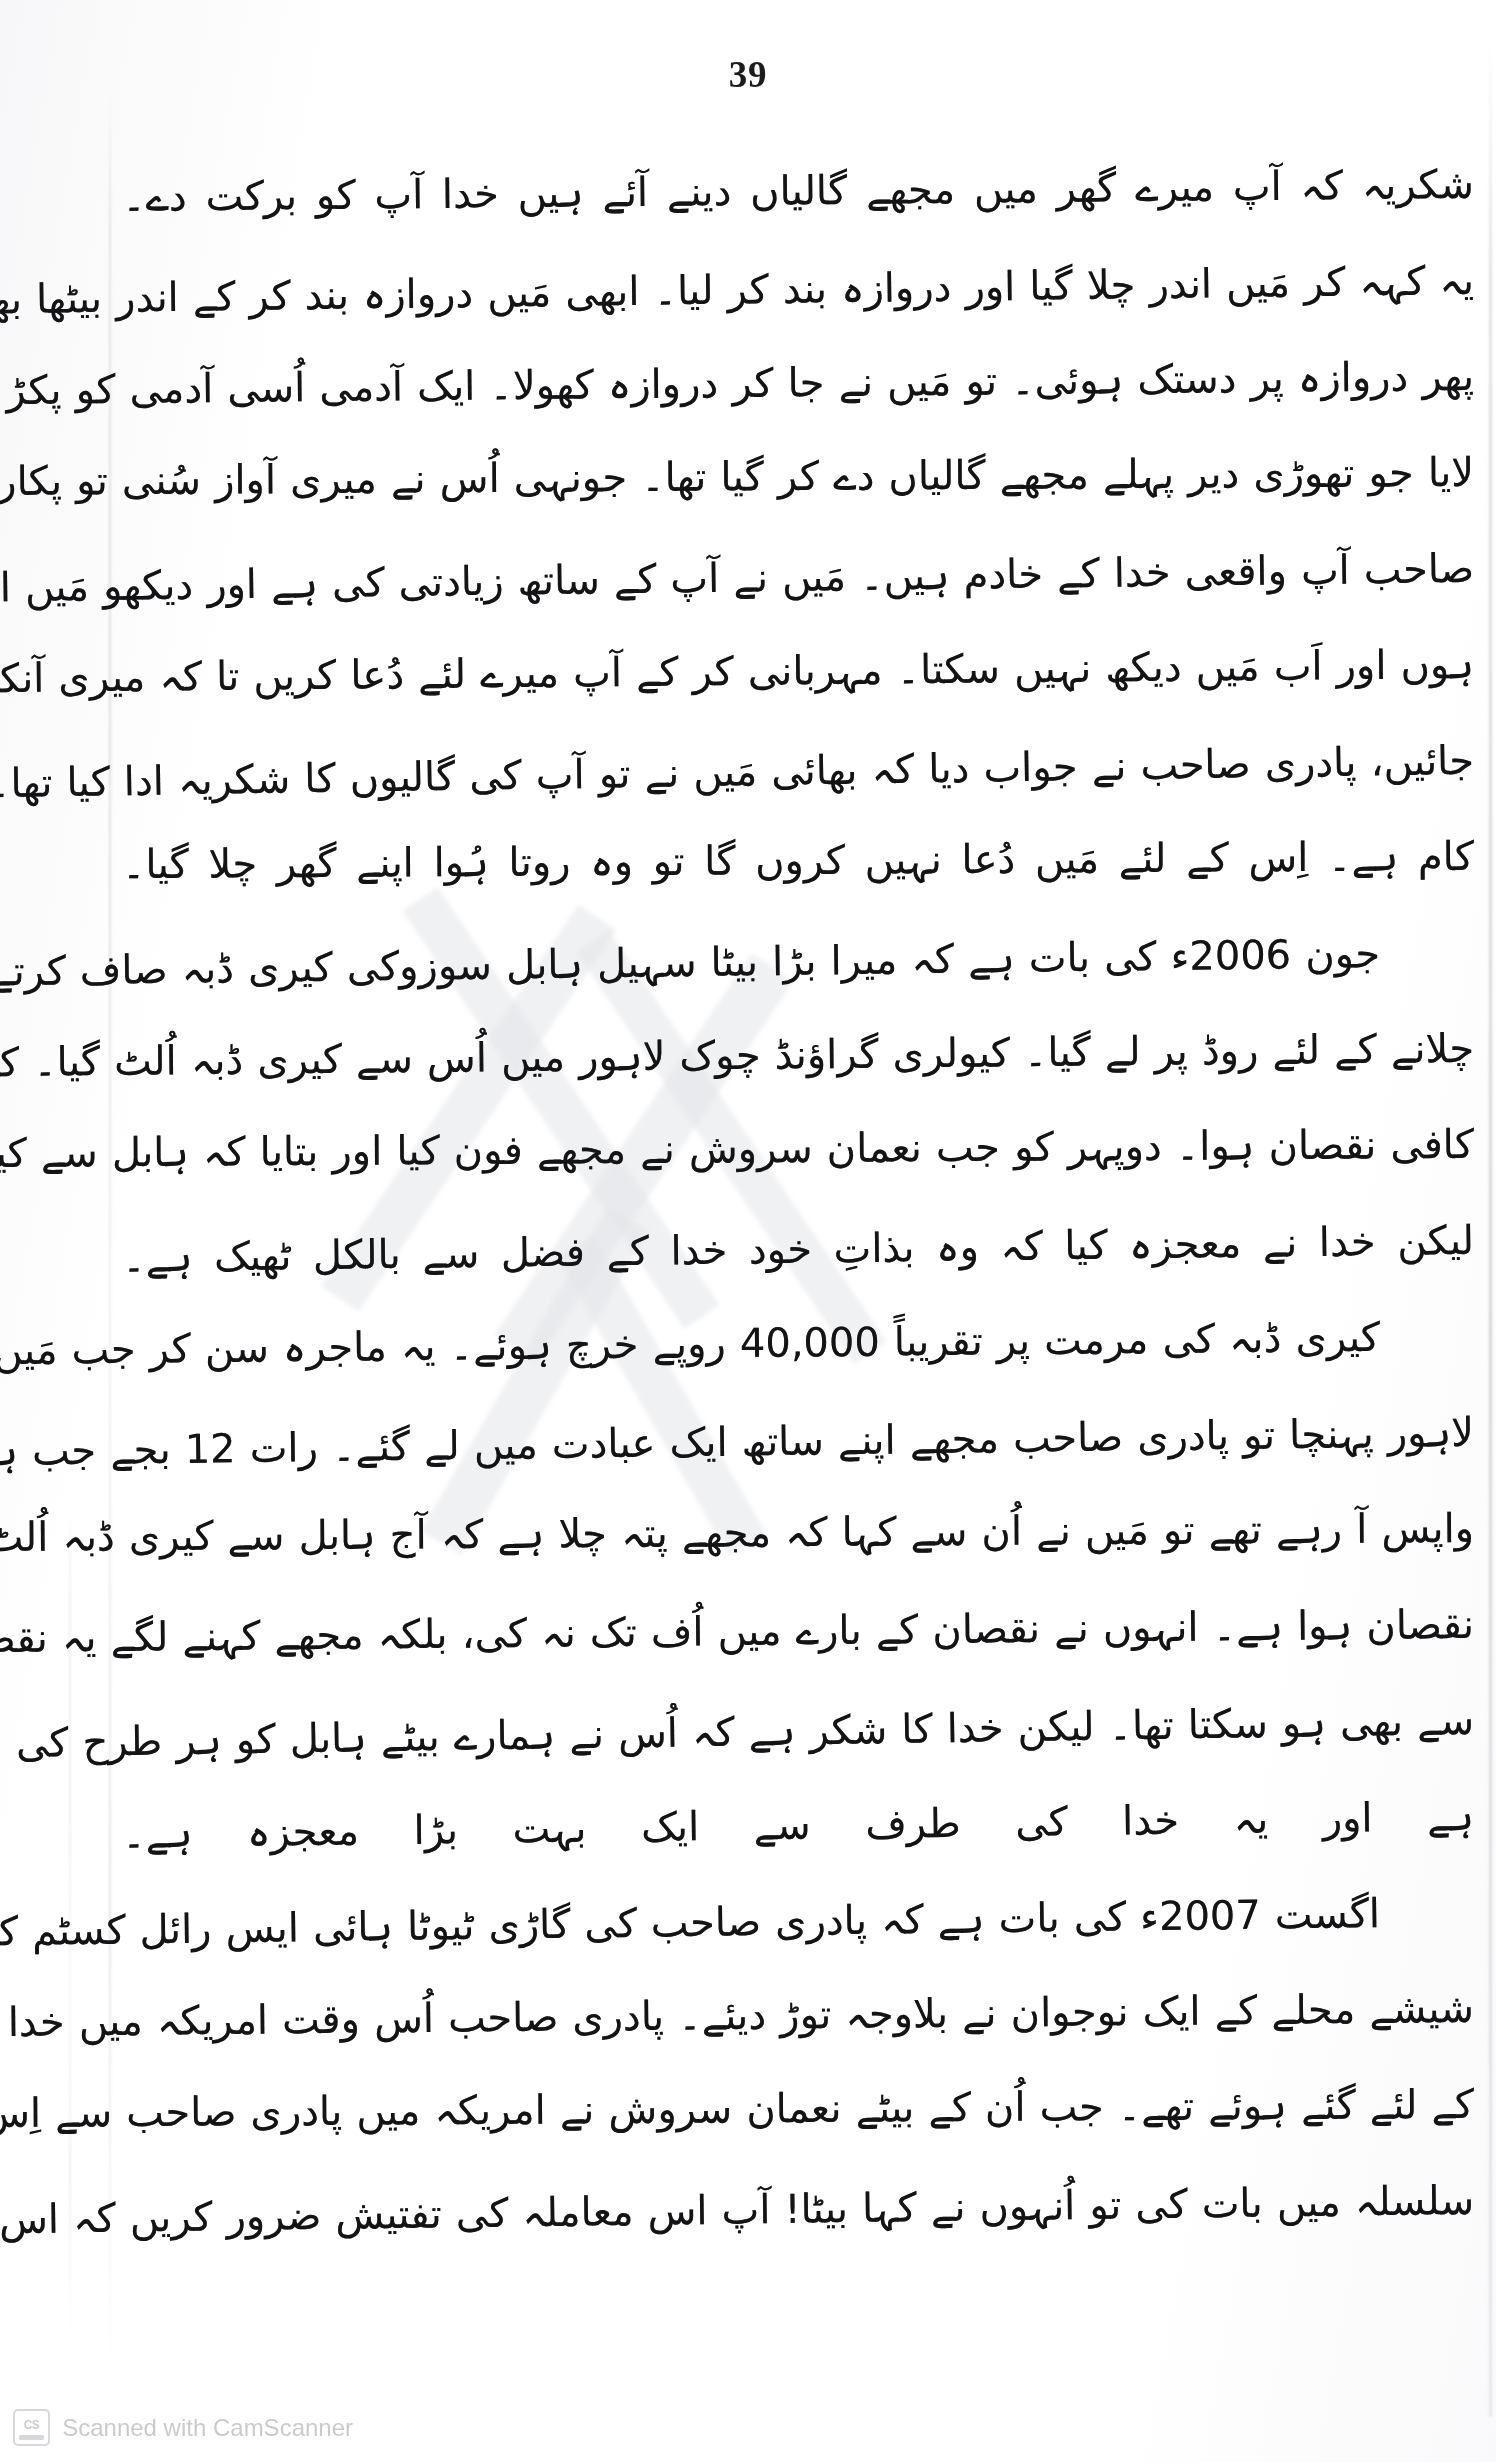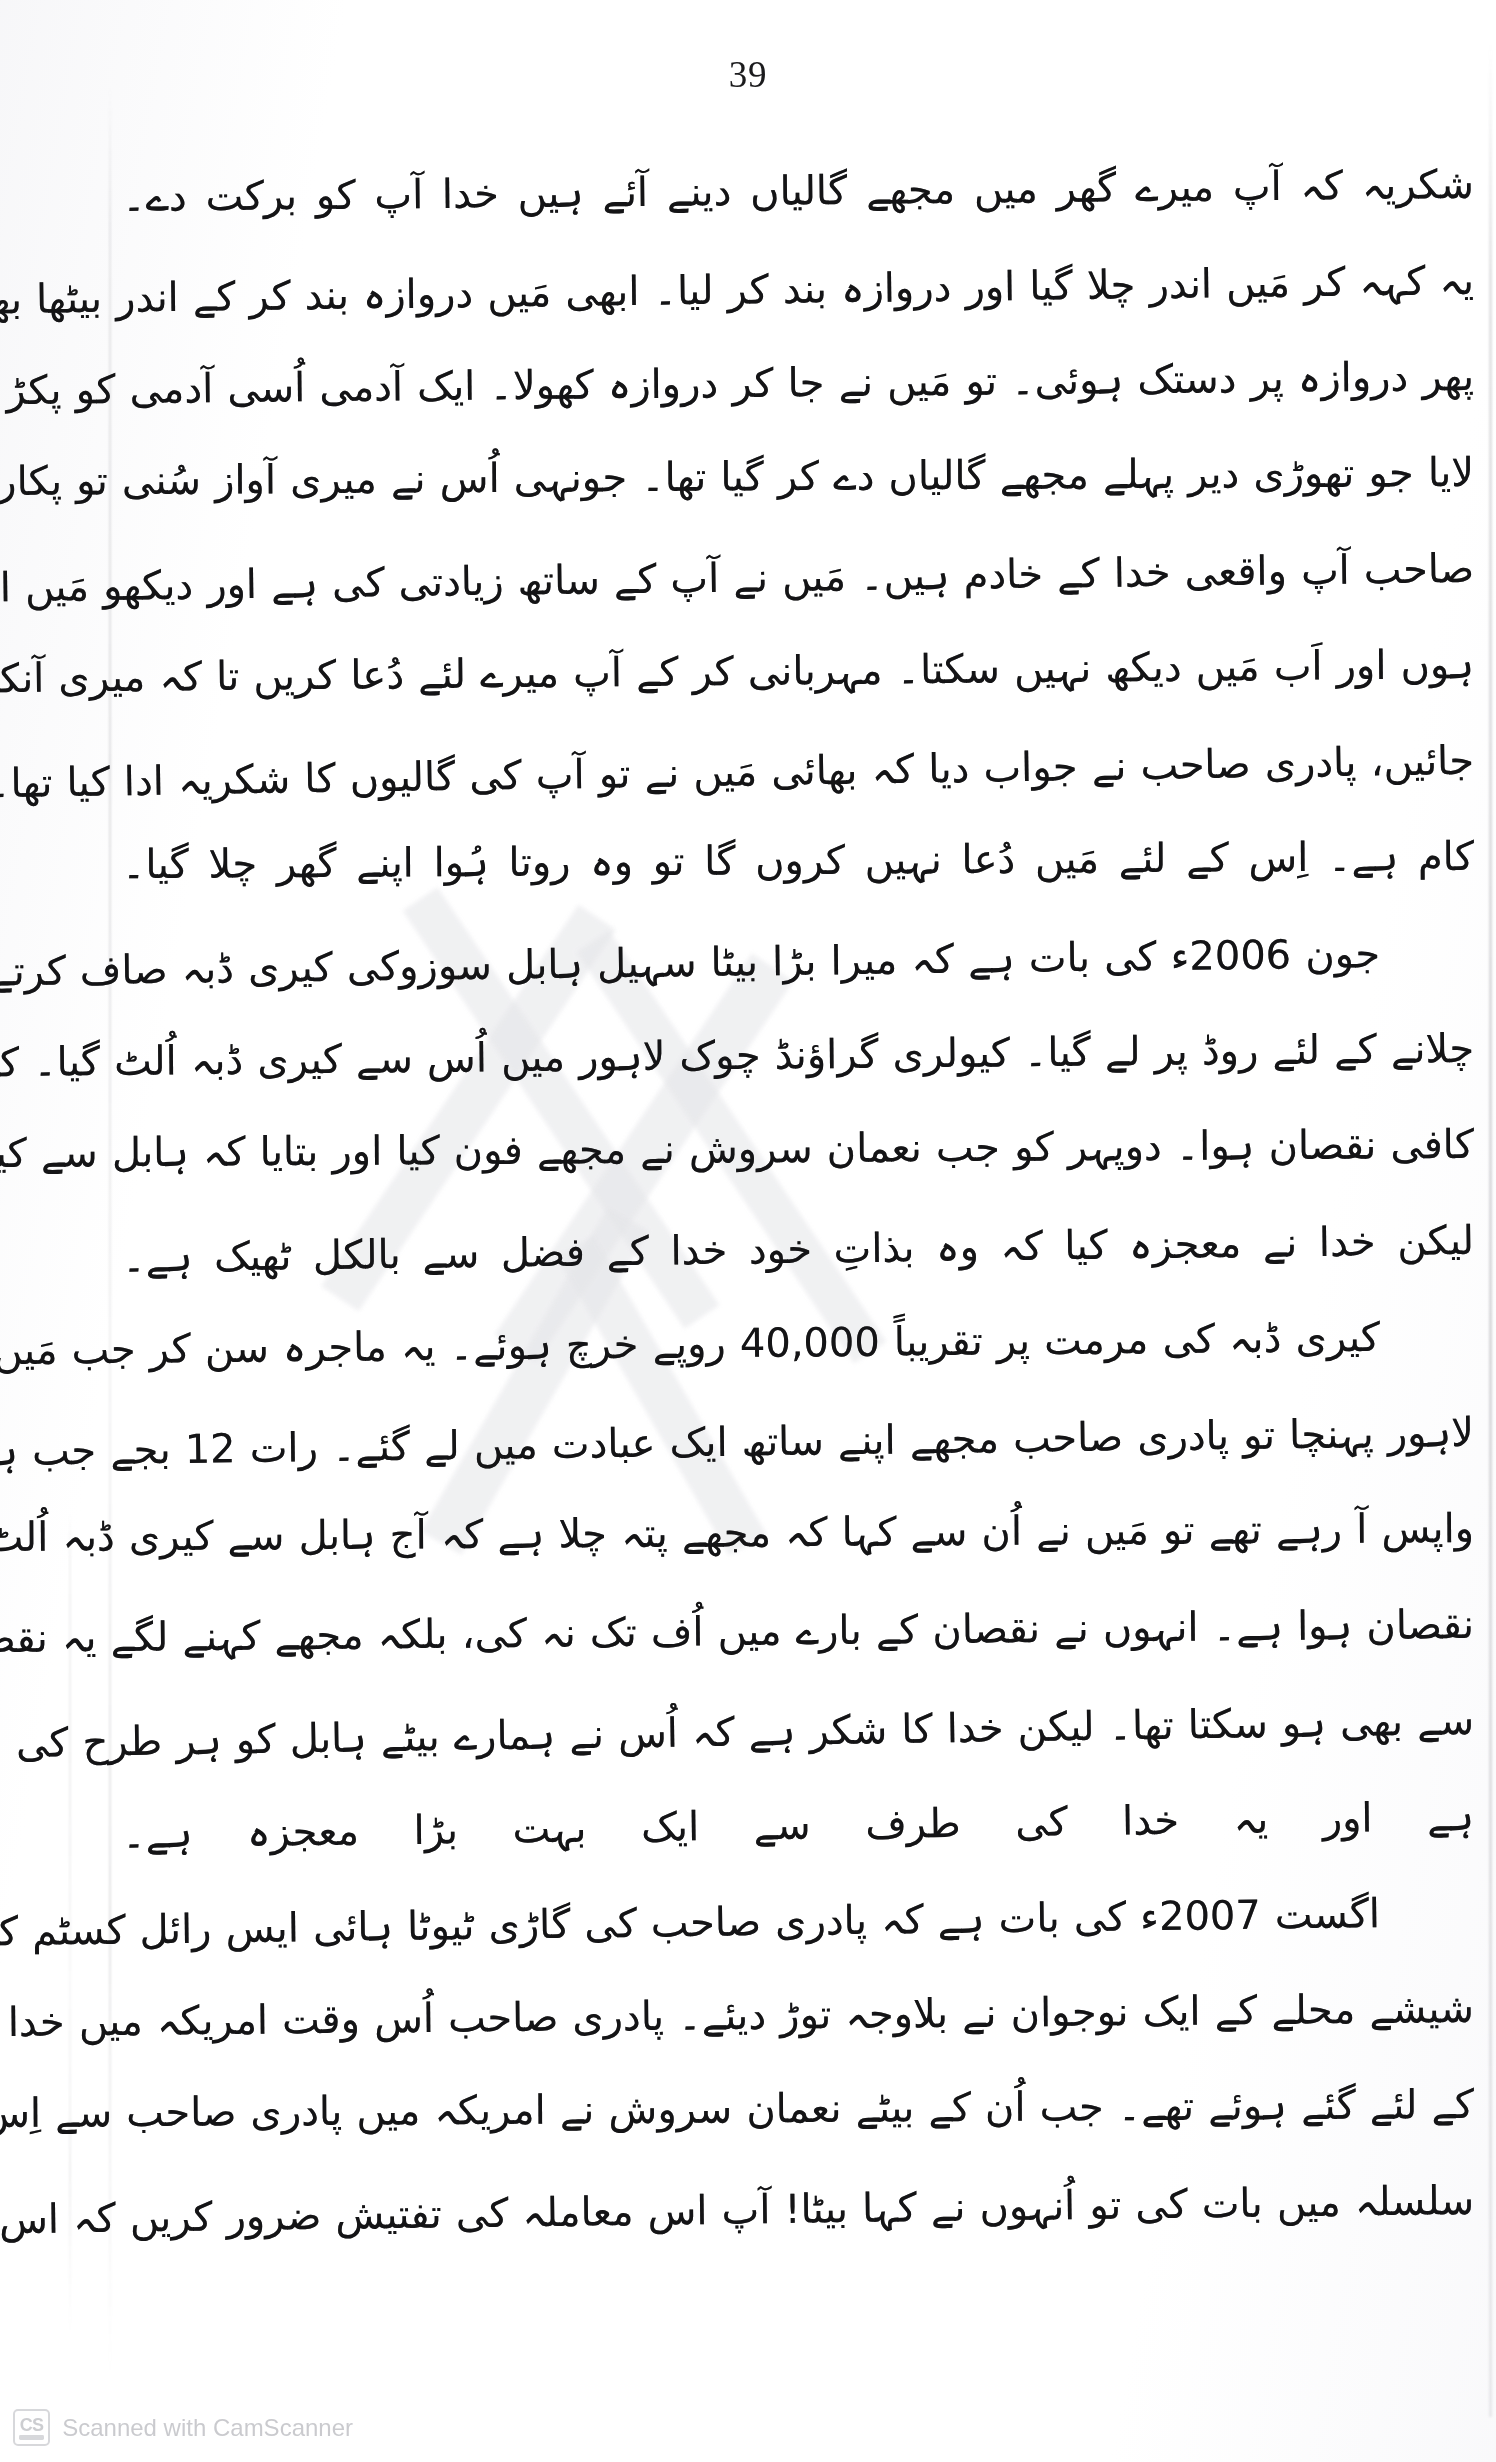--- a/index.html
+++ b/index.html
@@ -92,21 +92,21 @@
 
   
   .folio {
     position: absolute;
     top: 53px;
     left: 0;
     right: 0;
     text-align: center;
     font-family: "Liberation Serif", serif;
     font-size: 37px;
-    font-weight: 400;
+    font-weight: 700;
     color: #1b1b1d;
     letter-spacing: 0.7px;
   }
 
   
   .text-body {
     position: absolute;
     top: 141px;
     left: 122px;
     width: 1352px;
@@ -163,21 +163,21 @@
     border-radius: 5px;
     position: relative;
     display: flex;
     align-items: center;
     justify-content: center;
     box-sizing: border-box;
   }
   .cs-logo .cs-text {
     font-family: "Liberation Sans", sans-serif;
     font-weight: 700;
-    font-size: 18px;
+    font-size: 12px;
     color: #b9babf;
     letter-spacing: -0.7px;
     line-height: 1;
     margin-bottom: 5px;
   }
   .cs-logo::after {
     content: "";
     position: absolute;
     left: 3.6px;
     right: 3.6px;

